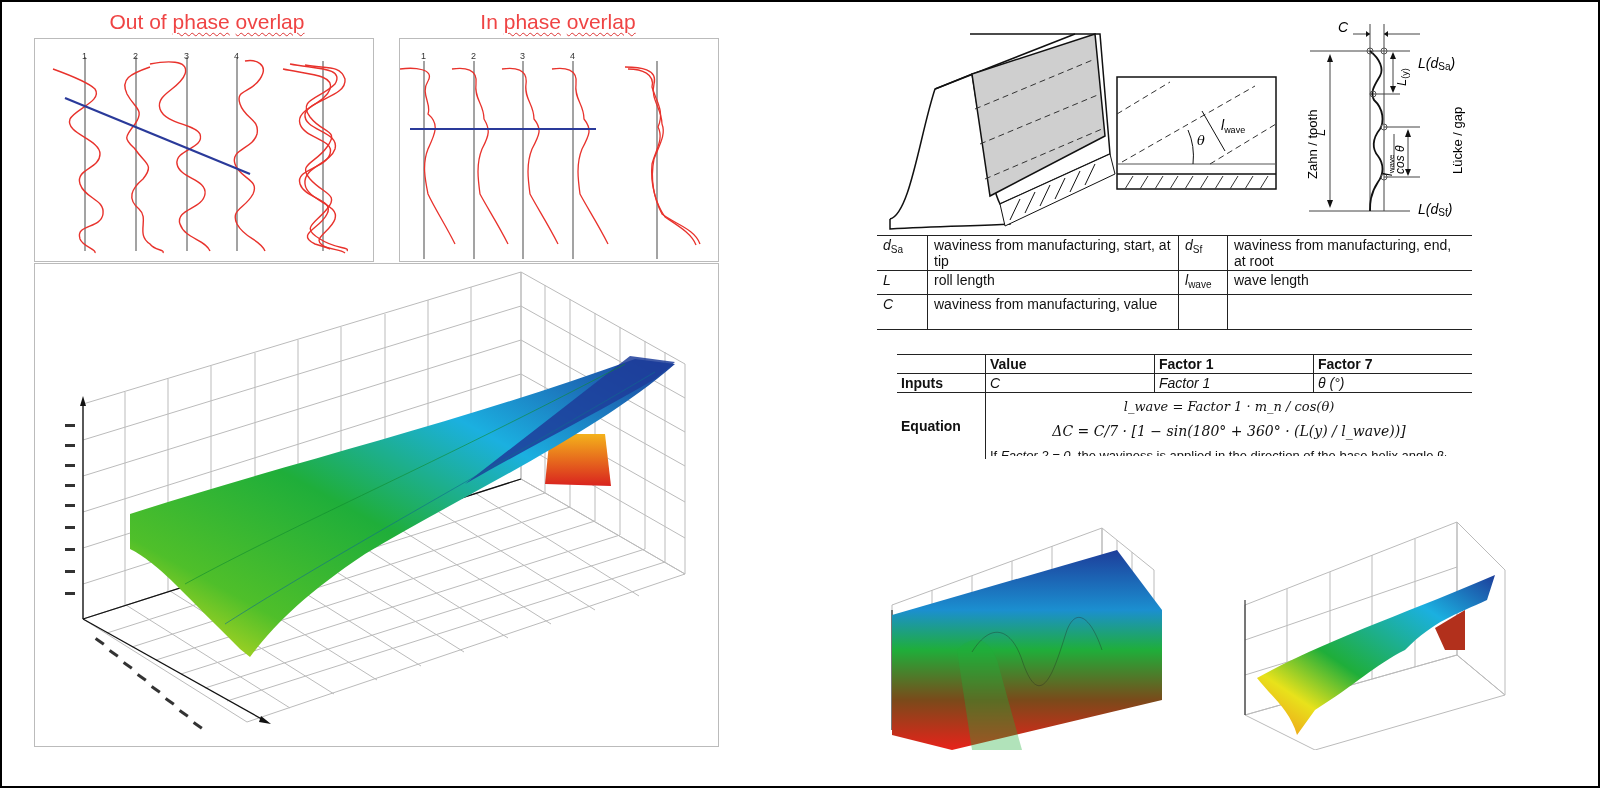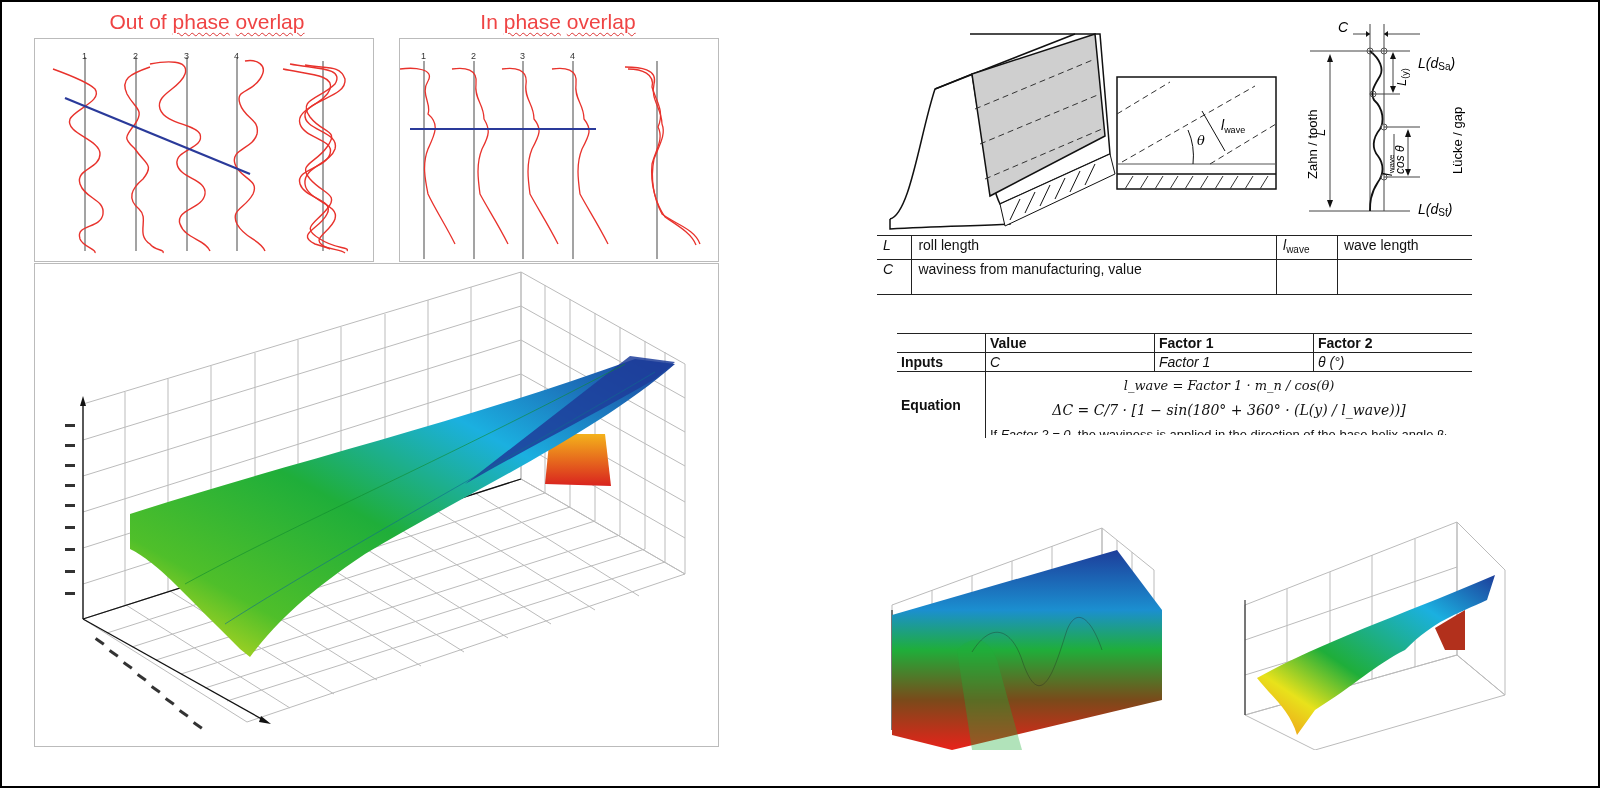--- a/index.html
+++ b/index.html
@@ -275,42 +275,48 @@
     <text transform="translate(445,122) rotate(-90)" font-size="13" font-style="italic">L</text>
     <text transform="translate(582,160) rotate(-90)" font-size="13">Lücke / gap</text>
     <text transform="translate(512,162) rotate(-90)" font-size="12" font-style="italic"><tspan>l</tspan><tspan font-size="8" font-style="normal" dy="2">wave</tspan></text>
     <line x1="514" y1="120" x2="514" y2="156" stroke="#111" stroke-width="0.8"></line>
     <text transform="translate(524,160) rotate(-90)" font-size="12" font-style="italic">cos θ</text>
   </svg>
 </div>
 
 <table class="leg" style="left:877px;top:235px;width:595px;">
   <tbody>
+      <tr>
+    <td class="sym" style="width:38px;height:32px;"><span>d</span><span class="sub">Sa</span></td>
+    <td style="width:238px;border-right:1.5px solid #222;">waviness from manufacturing, start, at tip</td>
+    <td class="sym" style="width:36px;"><span>d</span><span class="sub">Sf</span></td>
+    <td>waviness from manufacturing, end, at root</td>
+  </tr>
   <tr>
     <td class="sym"><span>L</span><span class="sub"></span></td>
     <td style="border-right:1.5px solid #222;">roll length</td>
     <td class="sym"><span>l</span><span class="sub">wave</span></td>
     <td>wave length</td>
   </tr>
   <tr>
     <td class="sym" style="height:32px;"><span>C</span><span class="sub"></span></td>
     <td style="border-right:1.5px solid #222;">waviness from manufacturing, value</td>
     <td class="sym"><span></span></td>
     <td></td>
   </tr>
 </tbody>
   </table>
 
-<table class="inp" style="left:897px;top:333px;width:575px;">
+<table class="inp" style="left:897px;top:354px;width:575px;">
   <tbody>
       <tr>
     <td style="width:80px;"></td>
     <td class="c ch" style="width:160px;">Value</td>
     <td class="c ch" style="width:150px;">Factor 1</td>
-    <td class="c ch">Factor 2</td>
+    <td class="c ch">Factor 7</td>
   </tr>
   <tr>
     <td class="rh">Inputs</td>
     <td class="c it">C</td>
     <td class="c it">Factor 1</td>
     <td class="c it">θ (°)</td>
   </tr>
   <tr>
     <td class="rh" style="border-bottom:none;vertical-align:middle;height:66px;margin-left:40px;">Equation</td>
     <td class="c" colspan="3" style="border-bottom:none;text-align:center;position:relative;">

